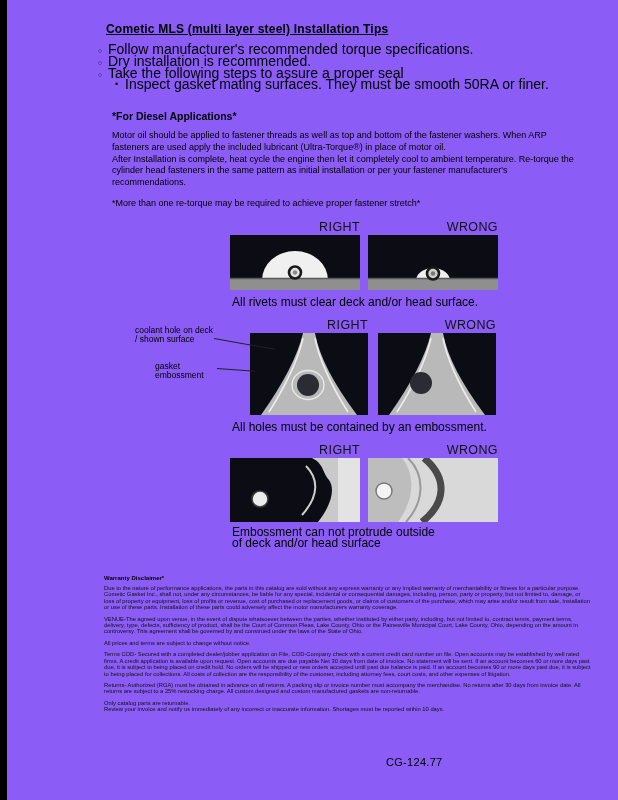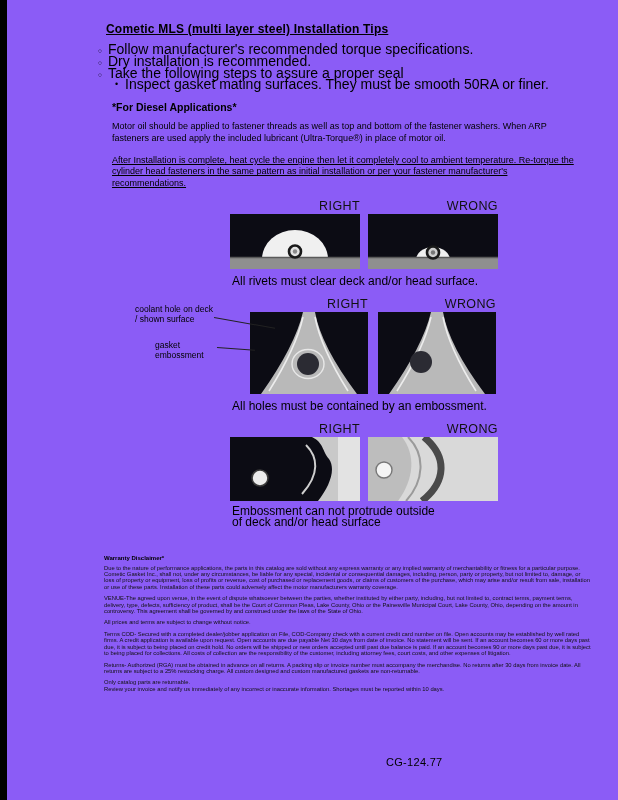--- a/index.html
+++ b/index.html
@@ -15,24 +15,24 @@
 
   .title { font-size:12px; font-weight:bold; text-decoration:underline; margin:22px 0 0 10px; letter-spacing:0.2px; }
 
   .tips { list-style:none; margin:8px 0 0 2px; font-size:14px; line-height:11.8px; }
   .tips li { position:relative; padding-left:10px; }
   .tips li::before { content:"○"; position:absolute; left:0; top:1px; font-size:6.5px; }
   .tips li.sub { padding-left:27px; }
   .tips li.sub::before { content:"•"; left:17px; top:0; font-size:9px; }
 
   .diesel { margin-left:16px; max-width:462px; }
-  .diesel-heading { font-size:10.5px; font-weight:bold; margin-top:10px; }
+  .diesel-heading { font-size:10.5px; font-weight:bold; margin-top:19px; }
   .diesel p { font-size:9px; line-height:11.4px; }
   .p1 { margin-top:8px; }
-  .p2 { margin-top:11px;text-decoration:underline; }
+  .p2 { margin-top:1px; }
   .note { margin-top:10px; font-size:9px; }
 
   .diagrams { margin:10px 0 0 134px; width:272px; }
   .diag-row { position:relative; margin-bottom:9px; }
   .pair { display:flex; gap:8px; }
   .row2 .pair { gap:10px; margin-left:20px; }
   .fig { display:flex; flex-direction:column; align-items:flex-end; }
   .fig svg { display:block; }
   .fig-label { font-size:12.5px; line-height:15px; color:#111; letter-spacing:0.4px; }
   .caption { font-size:12px; margin:5px 0 0 2px; }
@@ -67,20 +67,21 @@
       <li>Follow manufacturer's recommended torque specifications.</li>
       <li>Dry installation is recommended.</li>
       <li>Take the following steps to assure a proper seal</li>
       <li class="sub">Inspect gasket mating surfaces.  They must be smooth 50RA or finer.</li>
     </ul>
 
     <div class="diesel">
       <div class="diesel-heading">*For Diesel Applications*</div>
       <p class="p1">Motor oil should be applied to fastener threads as well as top and bottom of the fastener washers. When ARP fasteners are used apply the included lubricant (Ultra-Torque®) in place of motor oil.</p>
       <p class="p2">After Installation is complete, heat cycle the engine then let it completely cool to ambient temperature. Re-torque the cylinder head fasteners in the same pattern as initial installation or per your fastener manufacturer's recommendations.</p>
+      <p class="note">*More than one re-torque may be required to achieve proper fastener stretch*</p>
     </div>
 
     <div class="diagrams">
 
       <div class="diag-row row1">
         <div class="pair">
           <div class="fig">
             <div class="fig-label">RIGHT</div>
             <svg width="130" height="55" viewBox="0 0 130 55">
               <rect width="130" height="55" fill="#f0f0f0"></rect>

